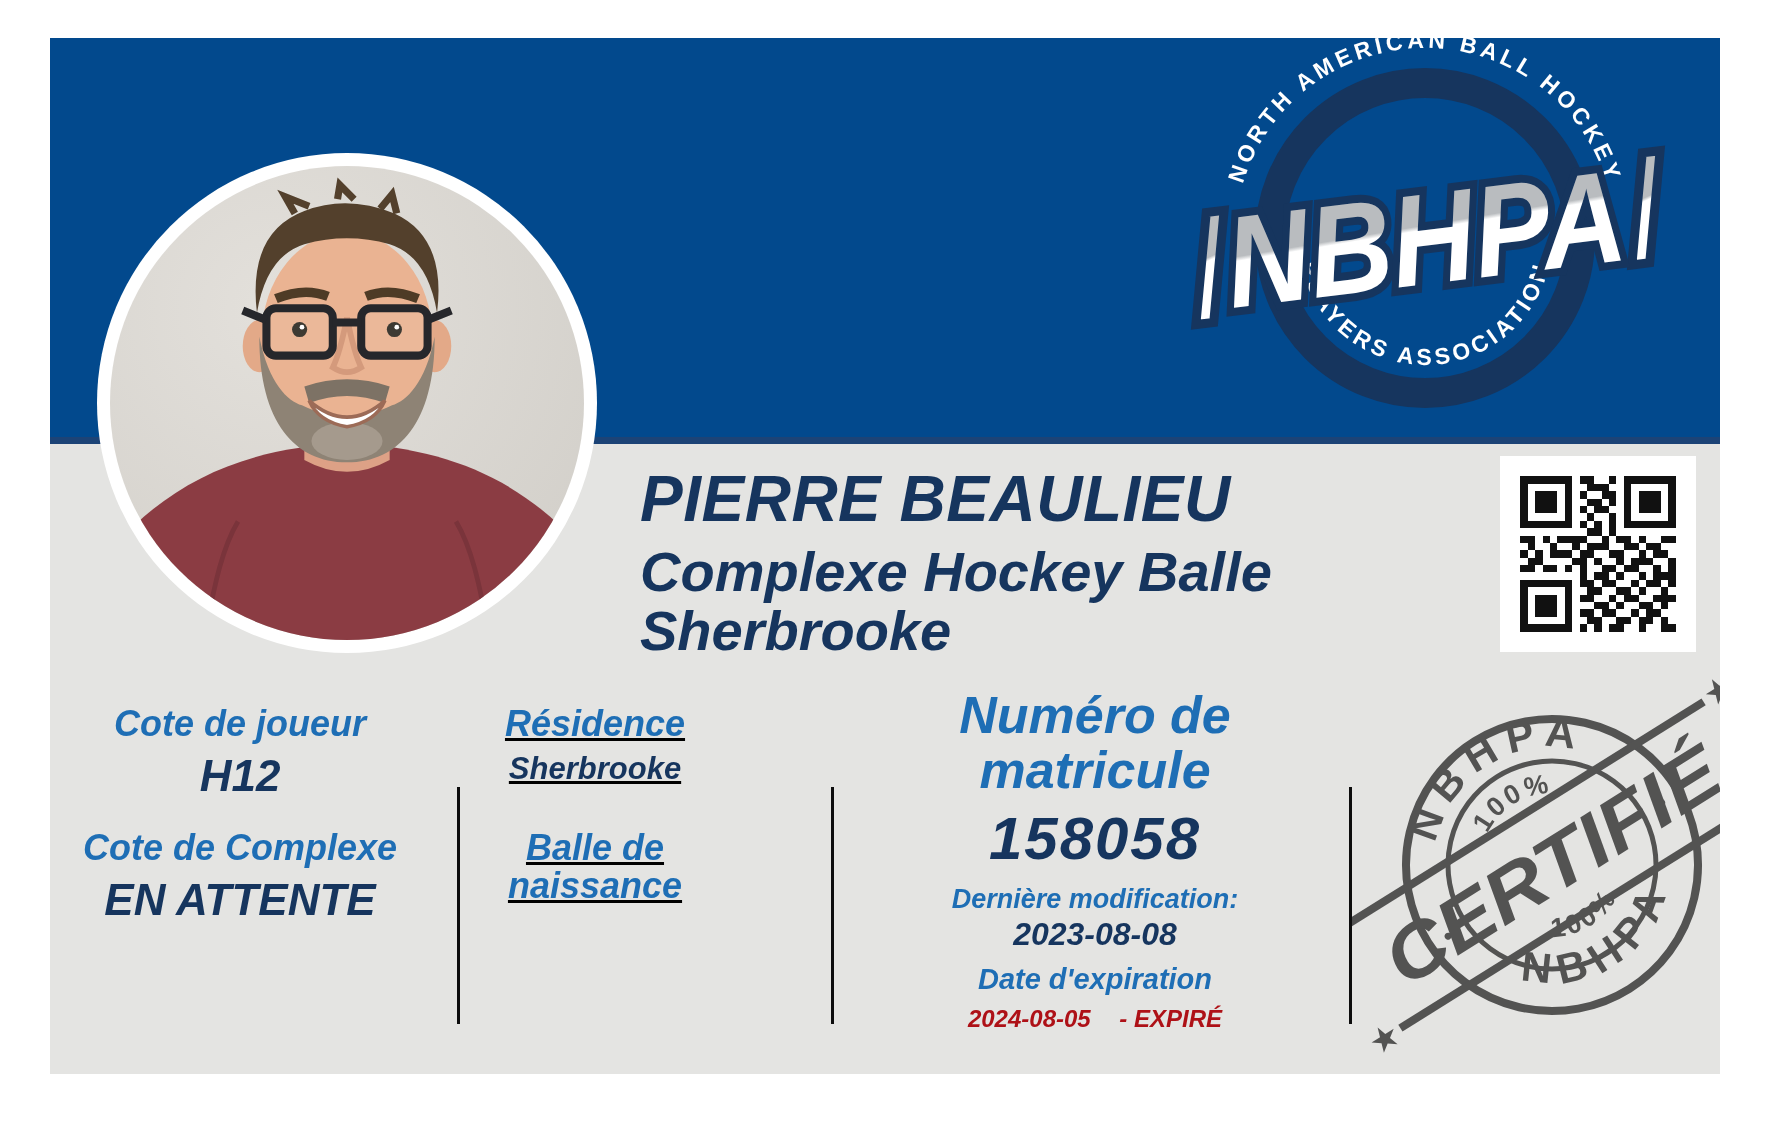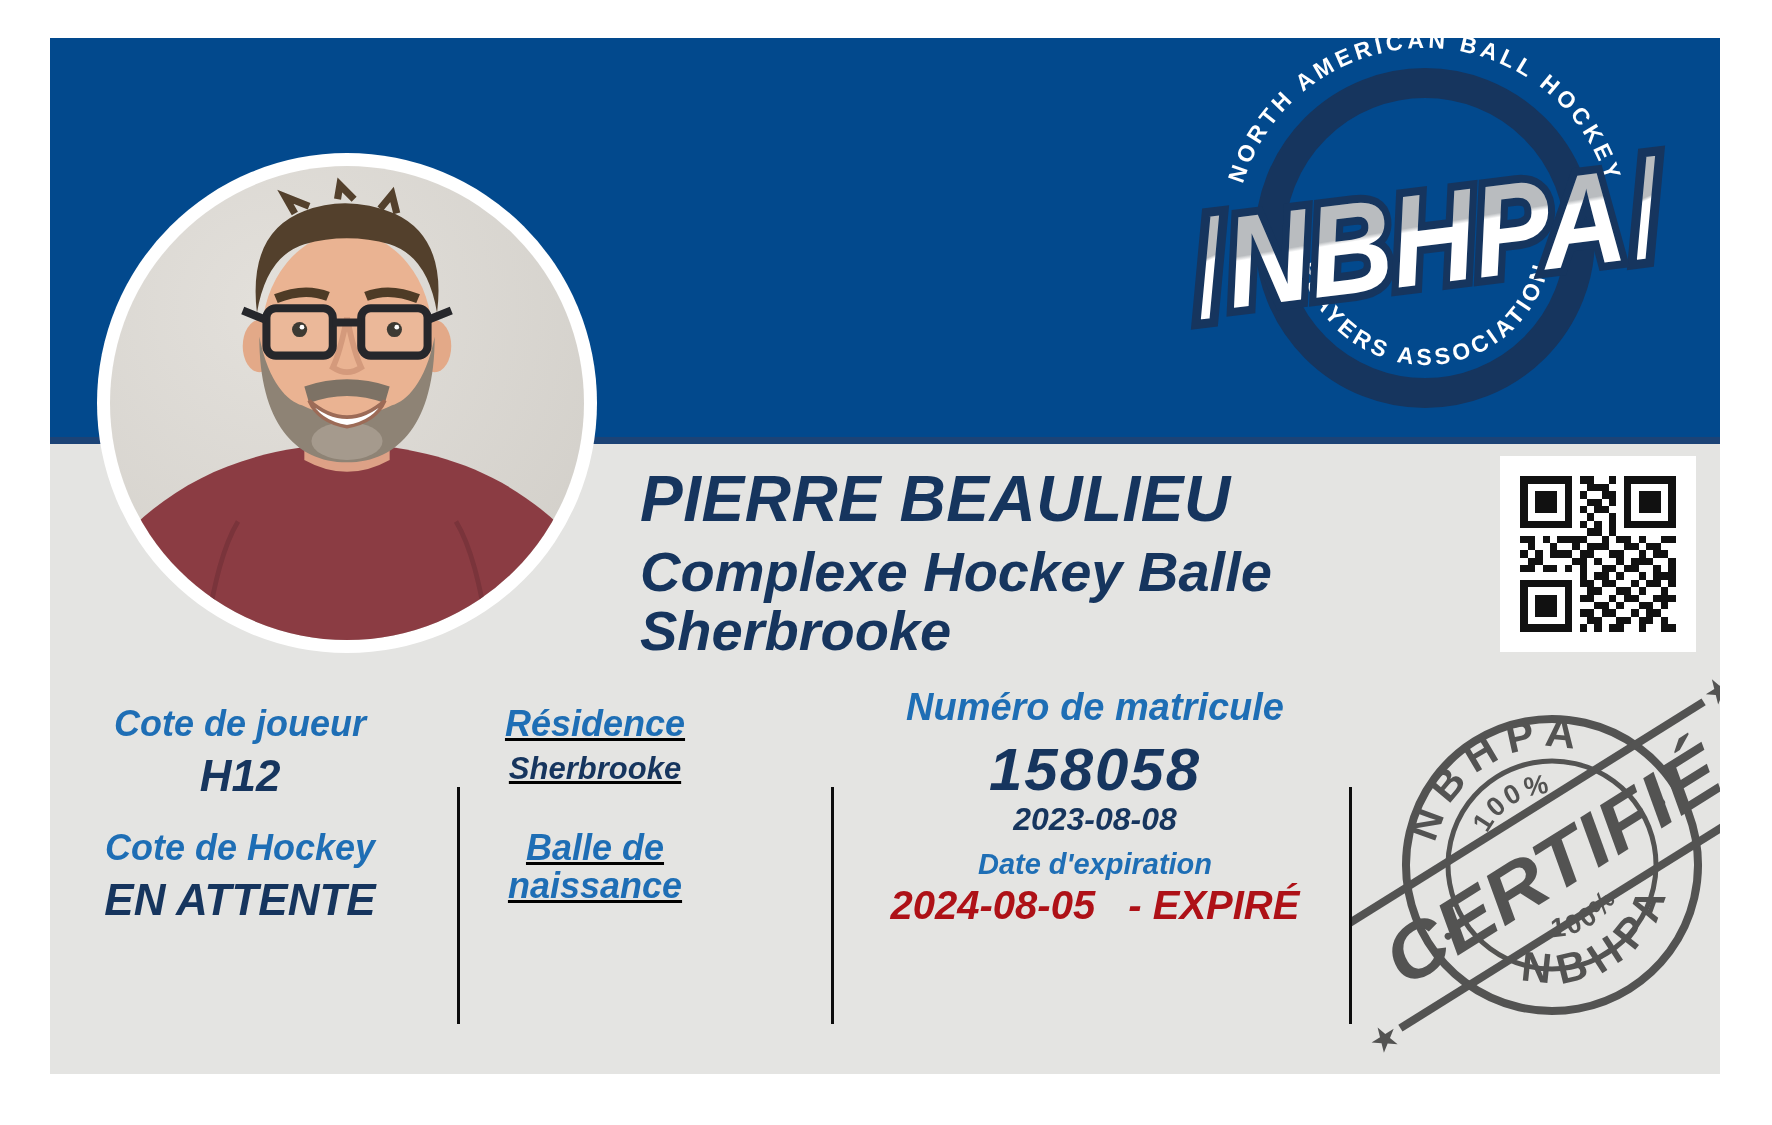--- a/index.html
+++ b/index.html
@@ -31,26 +31,26 @@
   .divider{position:absolute;width:3px;height:237px;top:749px;background:#0d0d0d;}
   .d1{left:407px;} .d2{left:781px;} .d3{left:1299px;}
   .col{position:absolute;text-align:center;font-style:italic;font-weight:bold;}
   .col1{left:0;top:667px;width:380px;}
   .col2{left:390px;top:667px;width:310px;text-decoration:underline;}
   .col3{left:800px;top:650px;width:490px;}
   .f-label{font-size:36px;color:var(--label-blue,#1e6eb5);line-height:1.05;}
   .f-value-lg{font-size:44px;color:var(--navy,#16355e);line-height:1.05;margin-top:10px;}
   .f-value-sm{font-size:31px;color:var(--navy,#16355e);line-height:1.05;margin-top:10px;}
   .mt-group1{margin-top:30px;} .mt-group2{margin-top:44px;}
-  .m-label{font-size:38px;color:var(--label-blue,#1e6eb5);line-height:1.05;}
+  .m-label{font-size:52px;color:var(--label-blue,#1e6eb5);line-height:1.05;}
   .m-number{font-size:60px;color:var(--navy,#16355e);line-height:1.0;margin-top:12px;letter-spacing:2px;}
   .m-sub-label{font-size:27px;color:var(--label-blue,#1e6eb5);line-height:1.1;margin-top:16px;}
   .m-sub-value{font-size:32px;color:var(--navy,#16355e);line-height:1.1;margin-top:2px;}
   .m-exp-label{font-size:29px;color:var(--label-blue,#1e6eb5);line-height:1.1;margin-top:12px;}
-  .m-exp-line{font-size:40px;color:var(--red,#ae1117);line-height:1.1;margin-top:2px;}
+  .m-exp-line{font-size:24px;color:var(--red,#ae1117);line-height:1.1;margin-top:10px;}
   .m-exp-line .status{margin-left:22px;}
   
   .logo-svg{position:absolute;left:1115px;top:-20px;width:520px;height:440px;}
   .stamp-svg{position:absolute;left:1302px;top:627px;width:400px;height:400px;opacity:.85;}
 </style>
 </head>
 <body>
 
 <div class="page">
   <div class="card">
@@ -586,34 +586,35 @@
         </div>
     </div>
 
     <div class="divider d1"></div>
     <div class="divider d2"></div>
     <div class="divider d3"></div>
 
     <div class="col col1">
       <div class="f-label">Cote de joueur</div>
       <div class="f-value-lg">H12</div>
-      <div class="f-label mt-group1">Cote de Hockey</div>
+      <div class="f-label mt-group1">Cote de Complexe</div>
       <div class="f-value-lg">EN ATTENTE</div>
     </div>
 
     <div class="col col2">
       <div class="f-label">Résidence</div>
       <div class="f-value-sm">Sherbrooke</div>
       <div class="f-label mt-group2">Balle de naissance</div>
       <div class="f-value-sm"></div>
     </div>
 
     <div class="col col3">
       <div class="m-label">Numéro de matricule</div>
       <div class="m-number">158058</div>
+      <div class="m-sub-label">Dernière modification:</div>
       <div class="m-sub-value">2023-08-08</div>
       <div class="m-exp-label">Date d'expiration</div>
       <div class="m-exp-line">
         <span>2024-08-05</span>
         <span class="status">- EXPIRÉ</span>
       </div>
     </div>
 
     <svg class="stamp-svg" viewBox="-200 -200 400 400">
       <defs>

